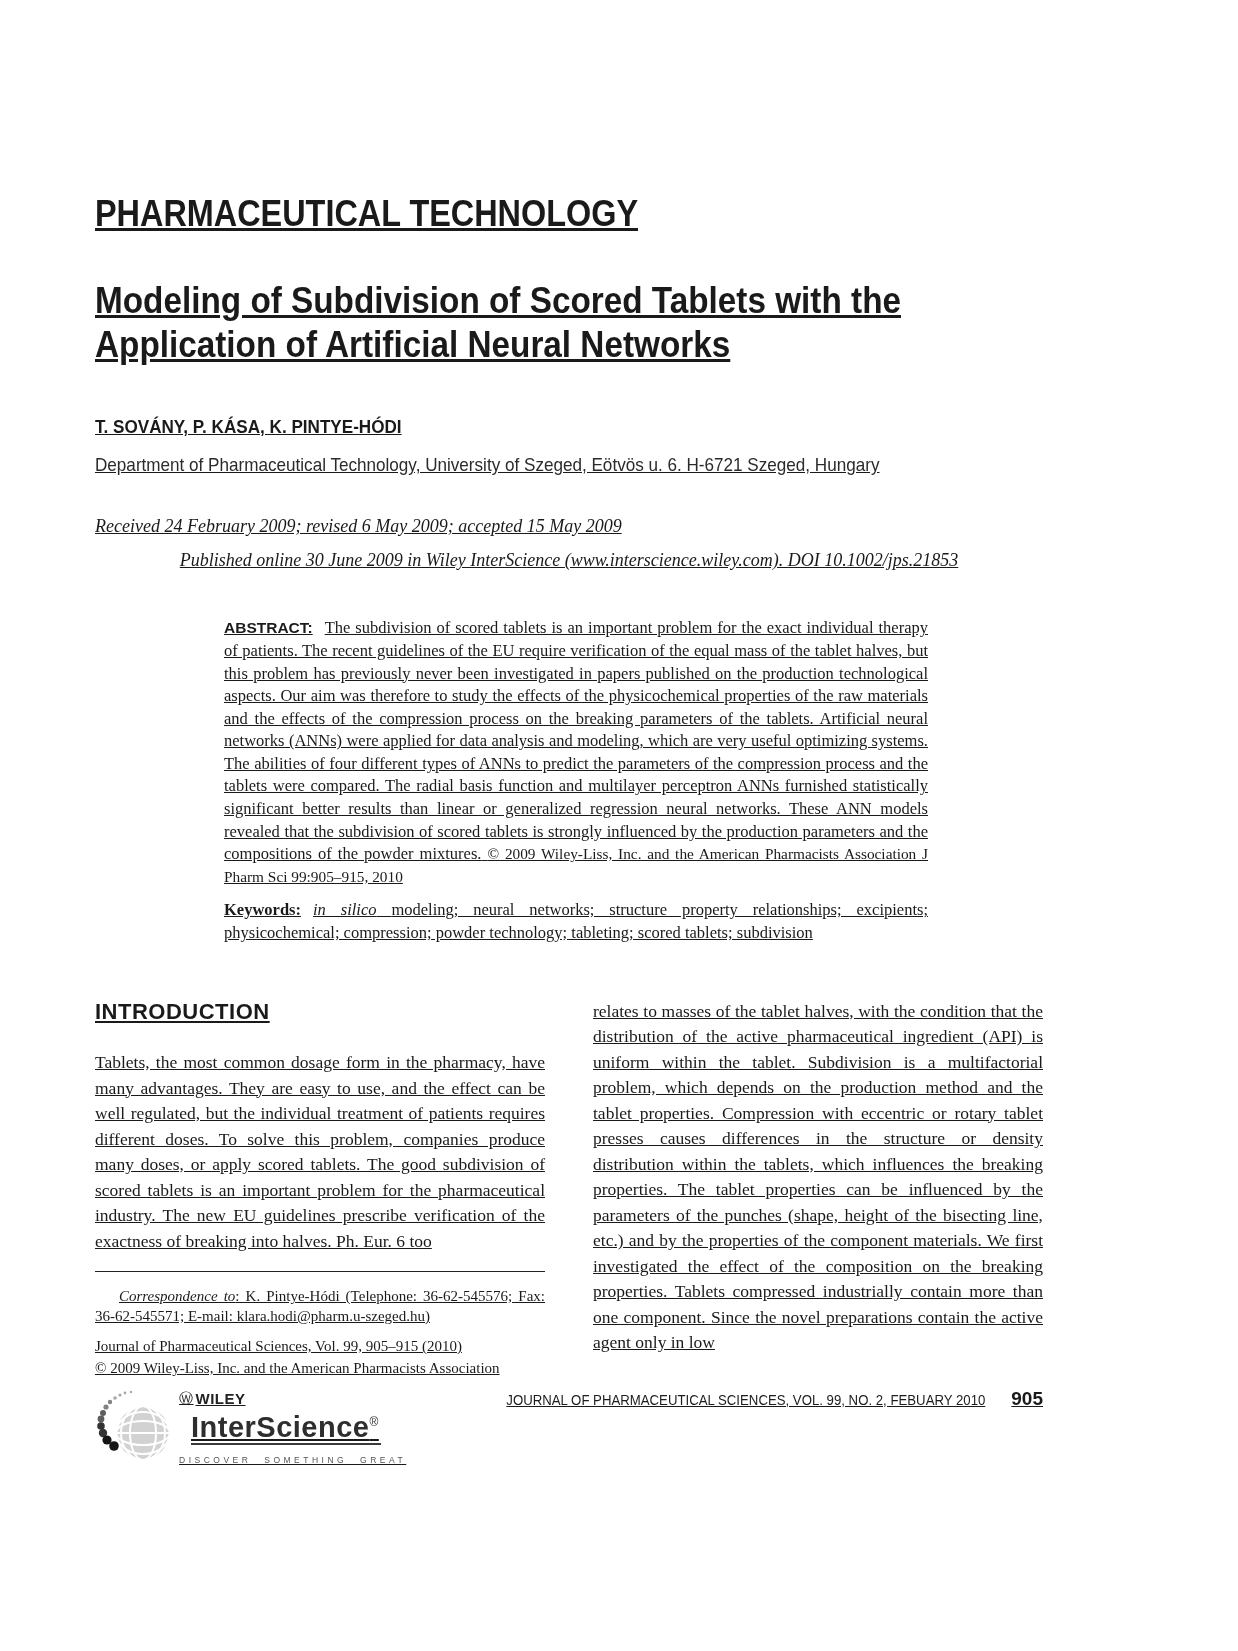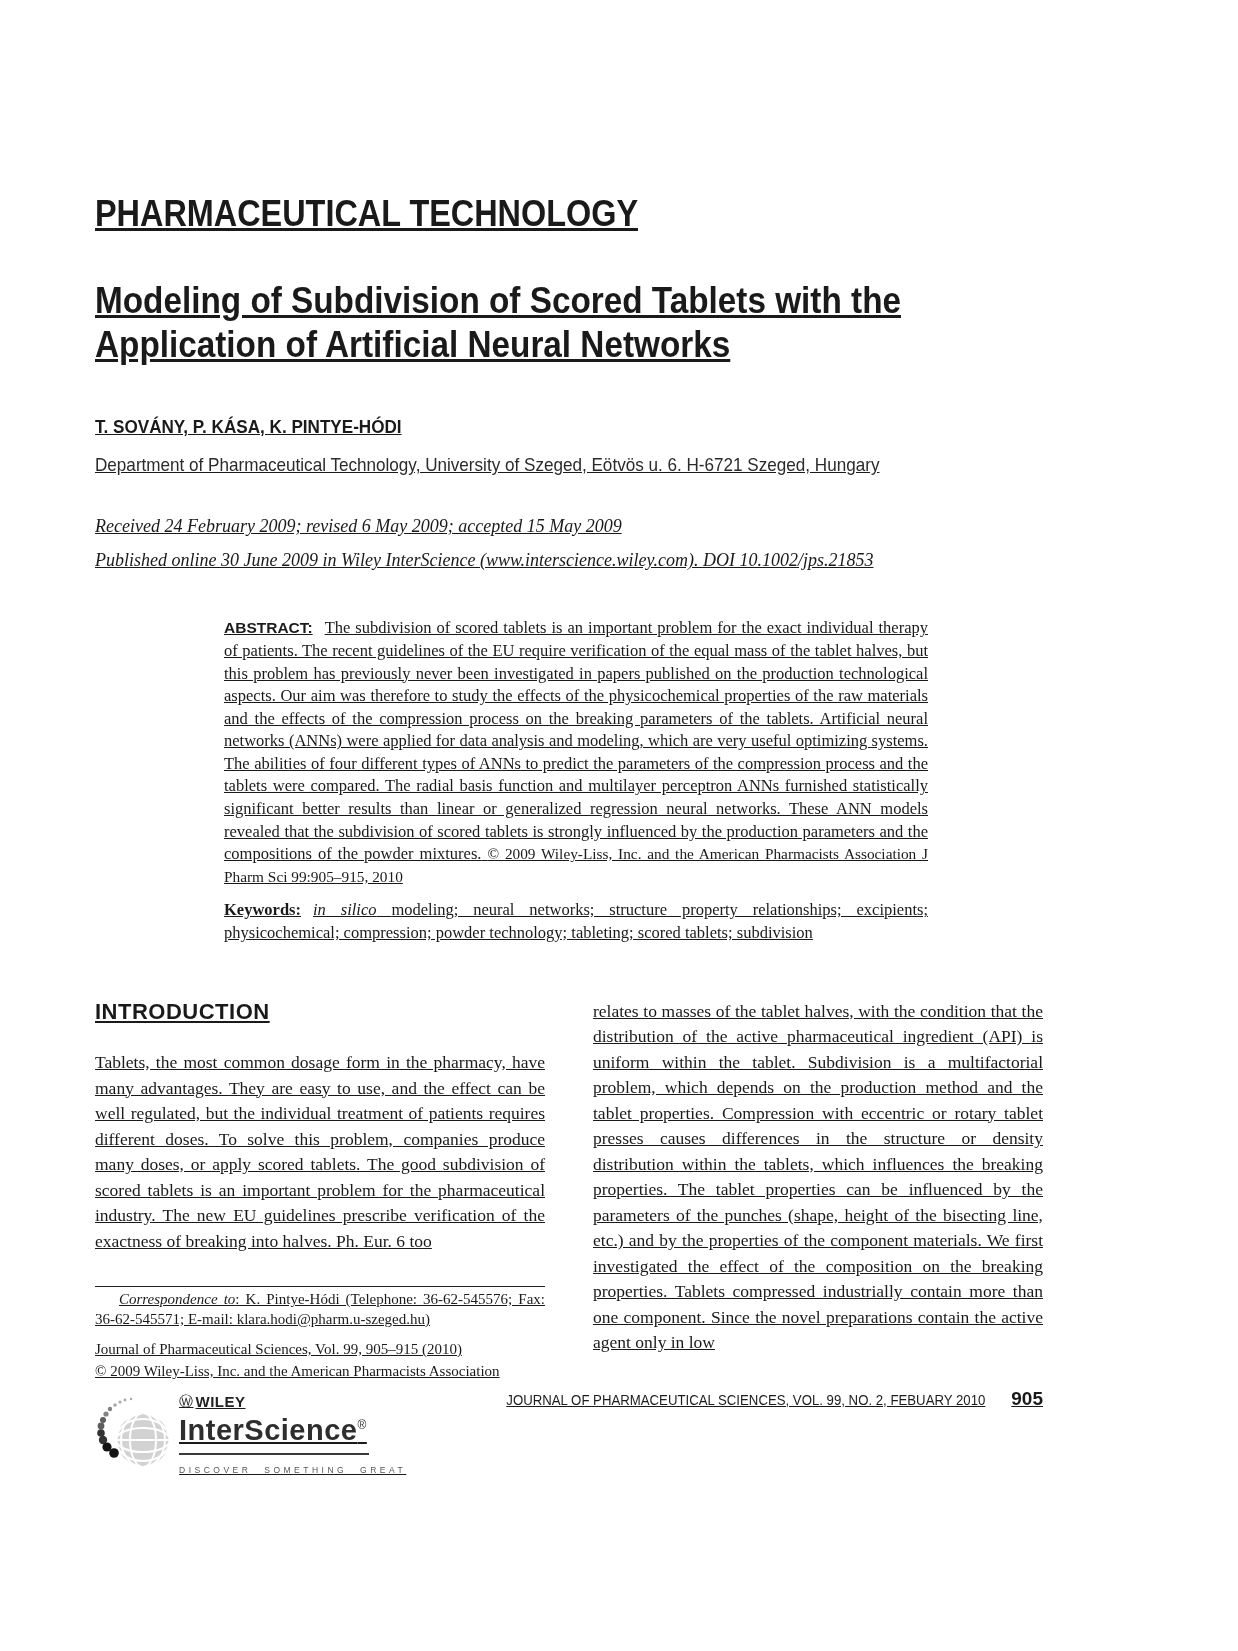--- a/index.html
+++ b/index.html
@@ -22,21 +22,21 @@
   }
   .authors{
     margin-top:50px;font-family:"Liberation Sans",sans-serif;
     font-weight:bold;font-size:19px;width:1000px;
   }
   .affiliation{
     margin-top:16px;font-family:"Liberation Sans",sans-serif;
     font-size:19px;color:#2b2b2b;width:1050px;font-weight:normal;
   }
   .received{margin-top:40px;font-style:italic;font-size:18px;}
-  .published{margin-top:13px;font-style:italic;font-size:18px;}
+  .published{margin-top:13px;font-style:italic;font-size:18px;text-align:center;}
 
   .abstract{
     margin-top:46px;margin-left:118px;width:726px;
     font-size:16.5px;line-height:22.6px;text-align:justify;
   }
   .abstract p{margin:11px;}
   .abstract-label{
     font-family:"Liberation Sans",sans-serif;font-weight:bold;
     font-size:15.5px;margin-right:12px;
   }
@@ -46,41 +46,41 @@
 
   .columns{margin-top:54px;display:flex;gap:48px;}
   .col{width:450px;font-size:17.5px;line-height:25.5px;text-align:justify;}
   .col p{margin:0;}
   .intro-heading{
     font-family:"Liberation Sans",sans-serif;font-weight:bold;
     font-size:22px;letter-spacing:0.5px;margin-bottom:26px;
   }
 
   .footnote{
-    margin-top:32px;border-top:1.5px solid #222;padding-top:2px;
+    margin-top:17px;border-top:1.5px solid #222;padding-top:14px;
     font-size:15px;line-height:20px;
   }
   .footnote .corr{text-indent:24px;margin:0;text-align:justify;}
   .footnote .jinfo{margin:10px 0 0 0;}
   .footnote .cinfo{margin:2px 0 0 0;}
   .fn-italic{font-style:italic;}
 
   .logo{margin-top:8px;display:flex;align-items:center;gap:4px;}
   .logo-text{display:flex;flex-direction:column;}
   .wiley-row{
     font-family:"Liberation Sans",sans-serif;font-weight:bold;
     font-size:15px;letter-spacing:0.5px;color:#222;
     display:flex;align-items:center;gap:2px;
   }
   .w-circle{font-size:14px;font-weight:normal;}
   .is-row{
     font-family:"Liberation Sans",sans-serif;font-weight:bold;
     font-size:29px;letter-spacing:0.5px;color:#2e2e2e;
-    border-bottom:2px solid #3a3a3a;padding-bottom:8px;line-height:1.05;
-    align-self:flex-start;padding-right:2px;
+    border-bottom:2px solid #3a3a3a;padding-bottom:1px;line-height:1.05;
+    align-self:flex-start;padding-right:2px;margin-left:12px;
   }
   .is-row .reg{font-size:12px;vertical-align:super;font-weight:normal;}
   .tagline{
     font-family:"Liberation Sans",sans-serif;font-size:8.5px;
     letter-spacing:3.5px;word-spacing:7px;color:#555;margin-top:3px;
   }
 
   .footer-row{
     margin-top:30px;display:flex;justify-content:flex-end;
     align-items:baseline;gap:26px;

